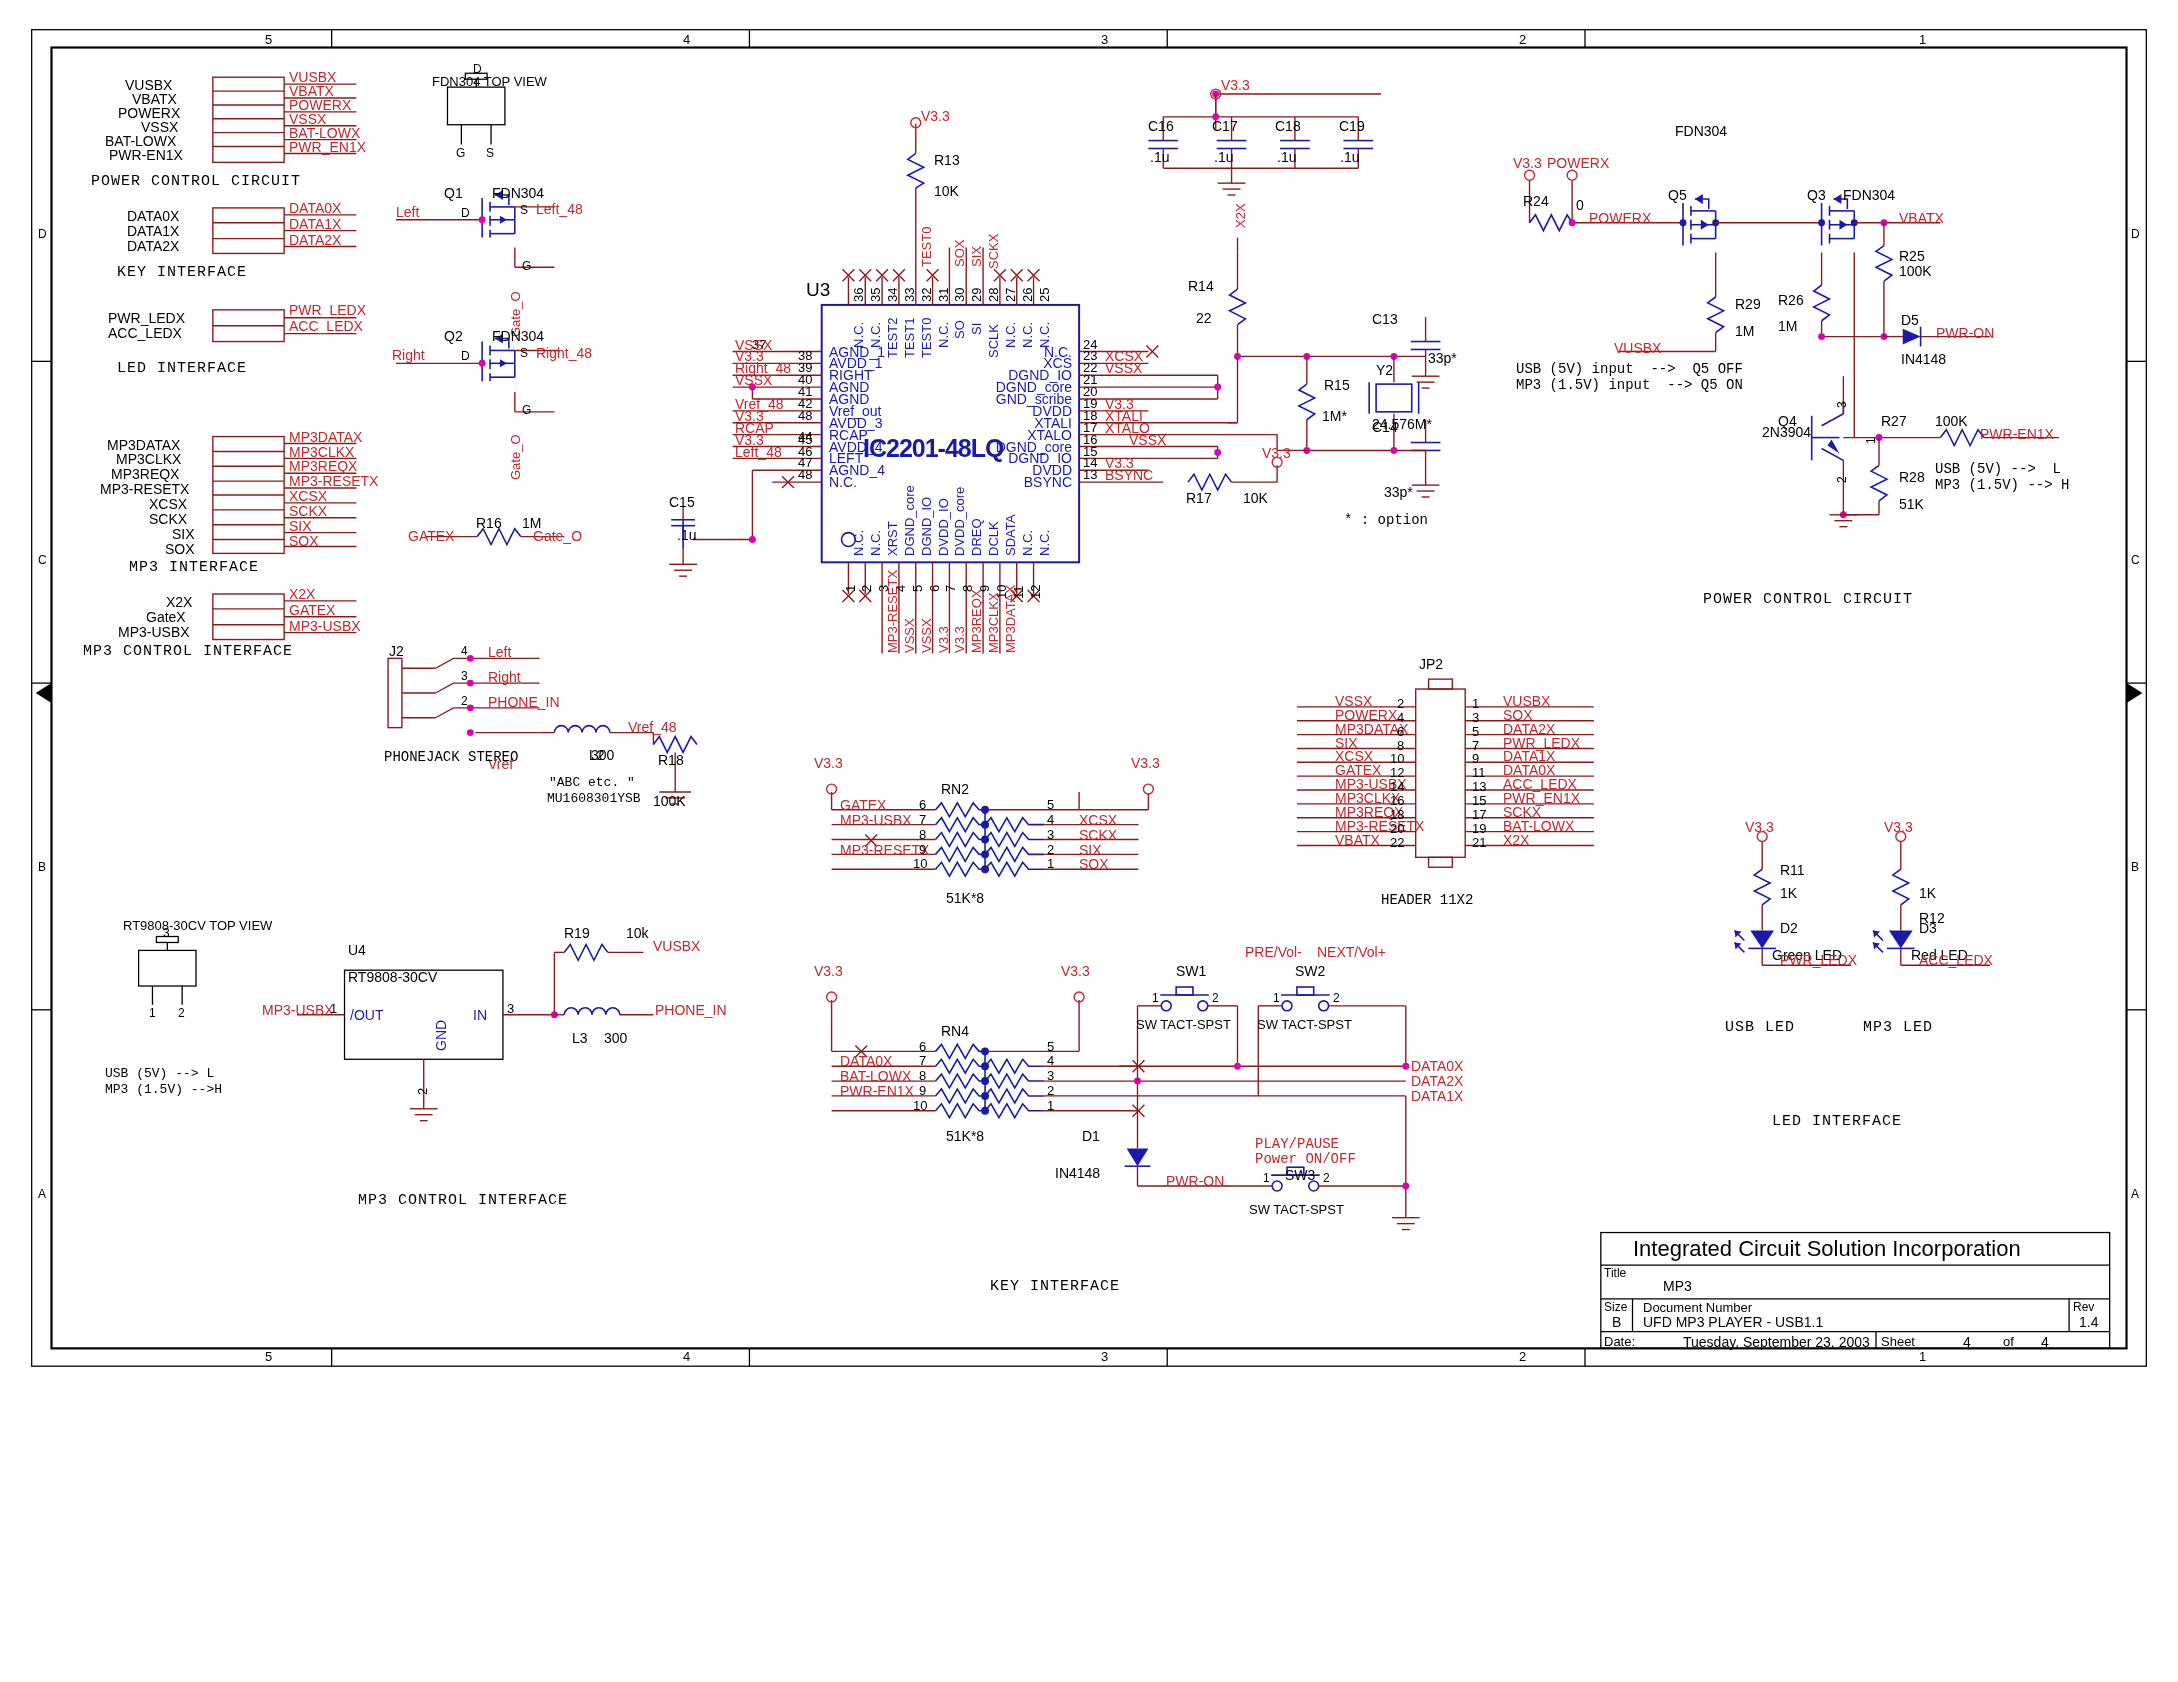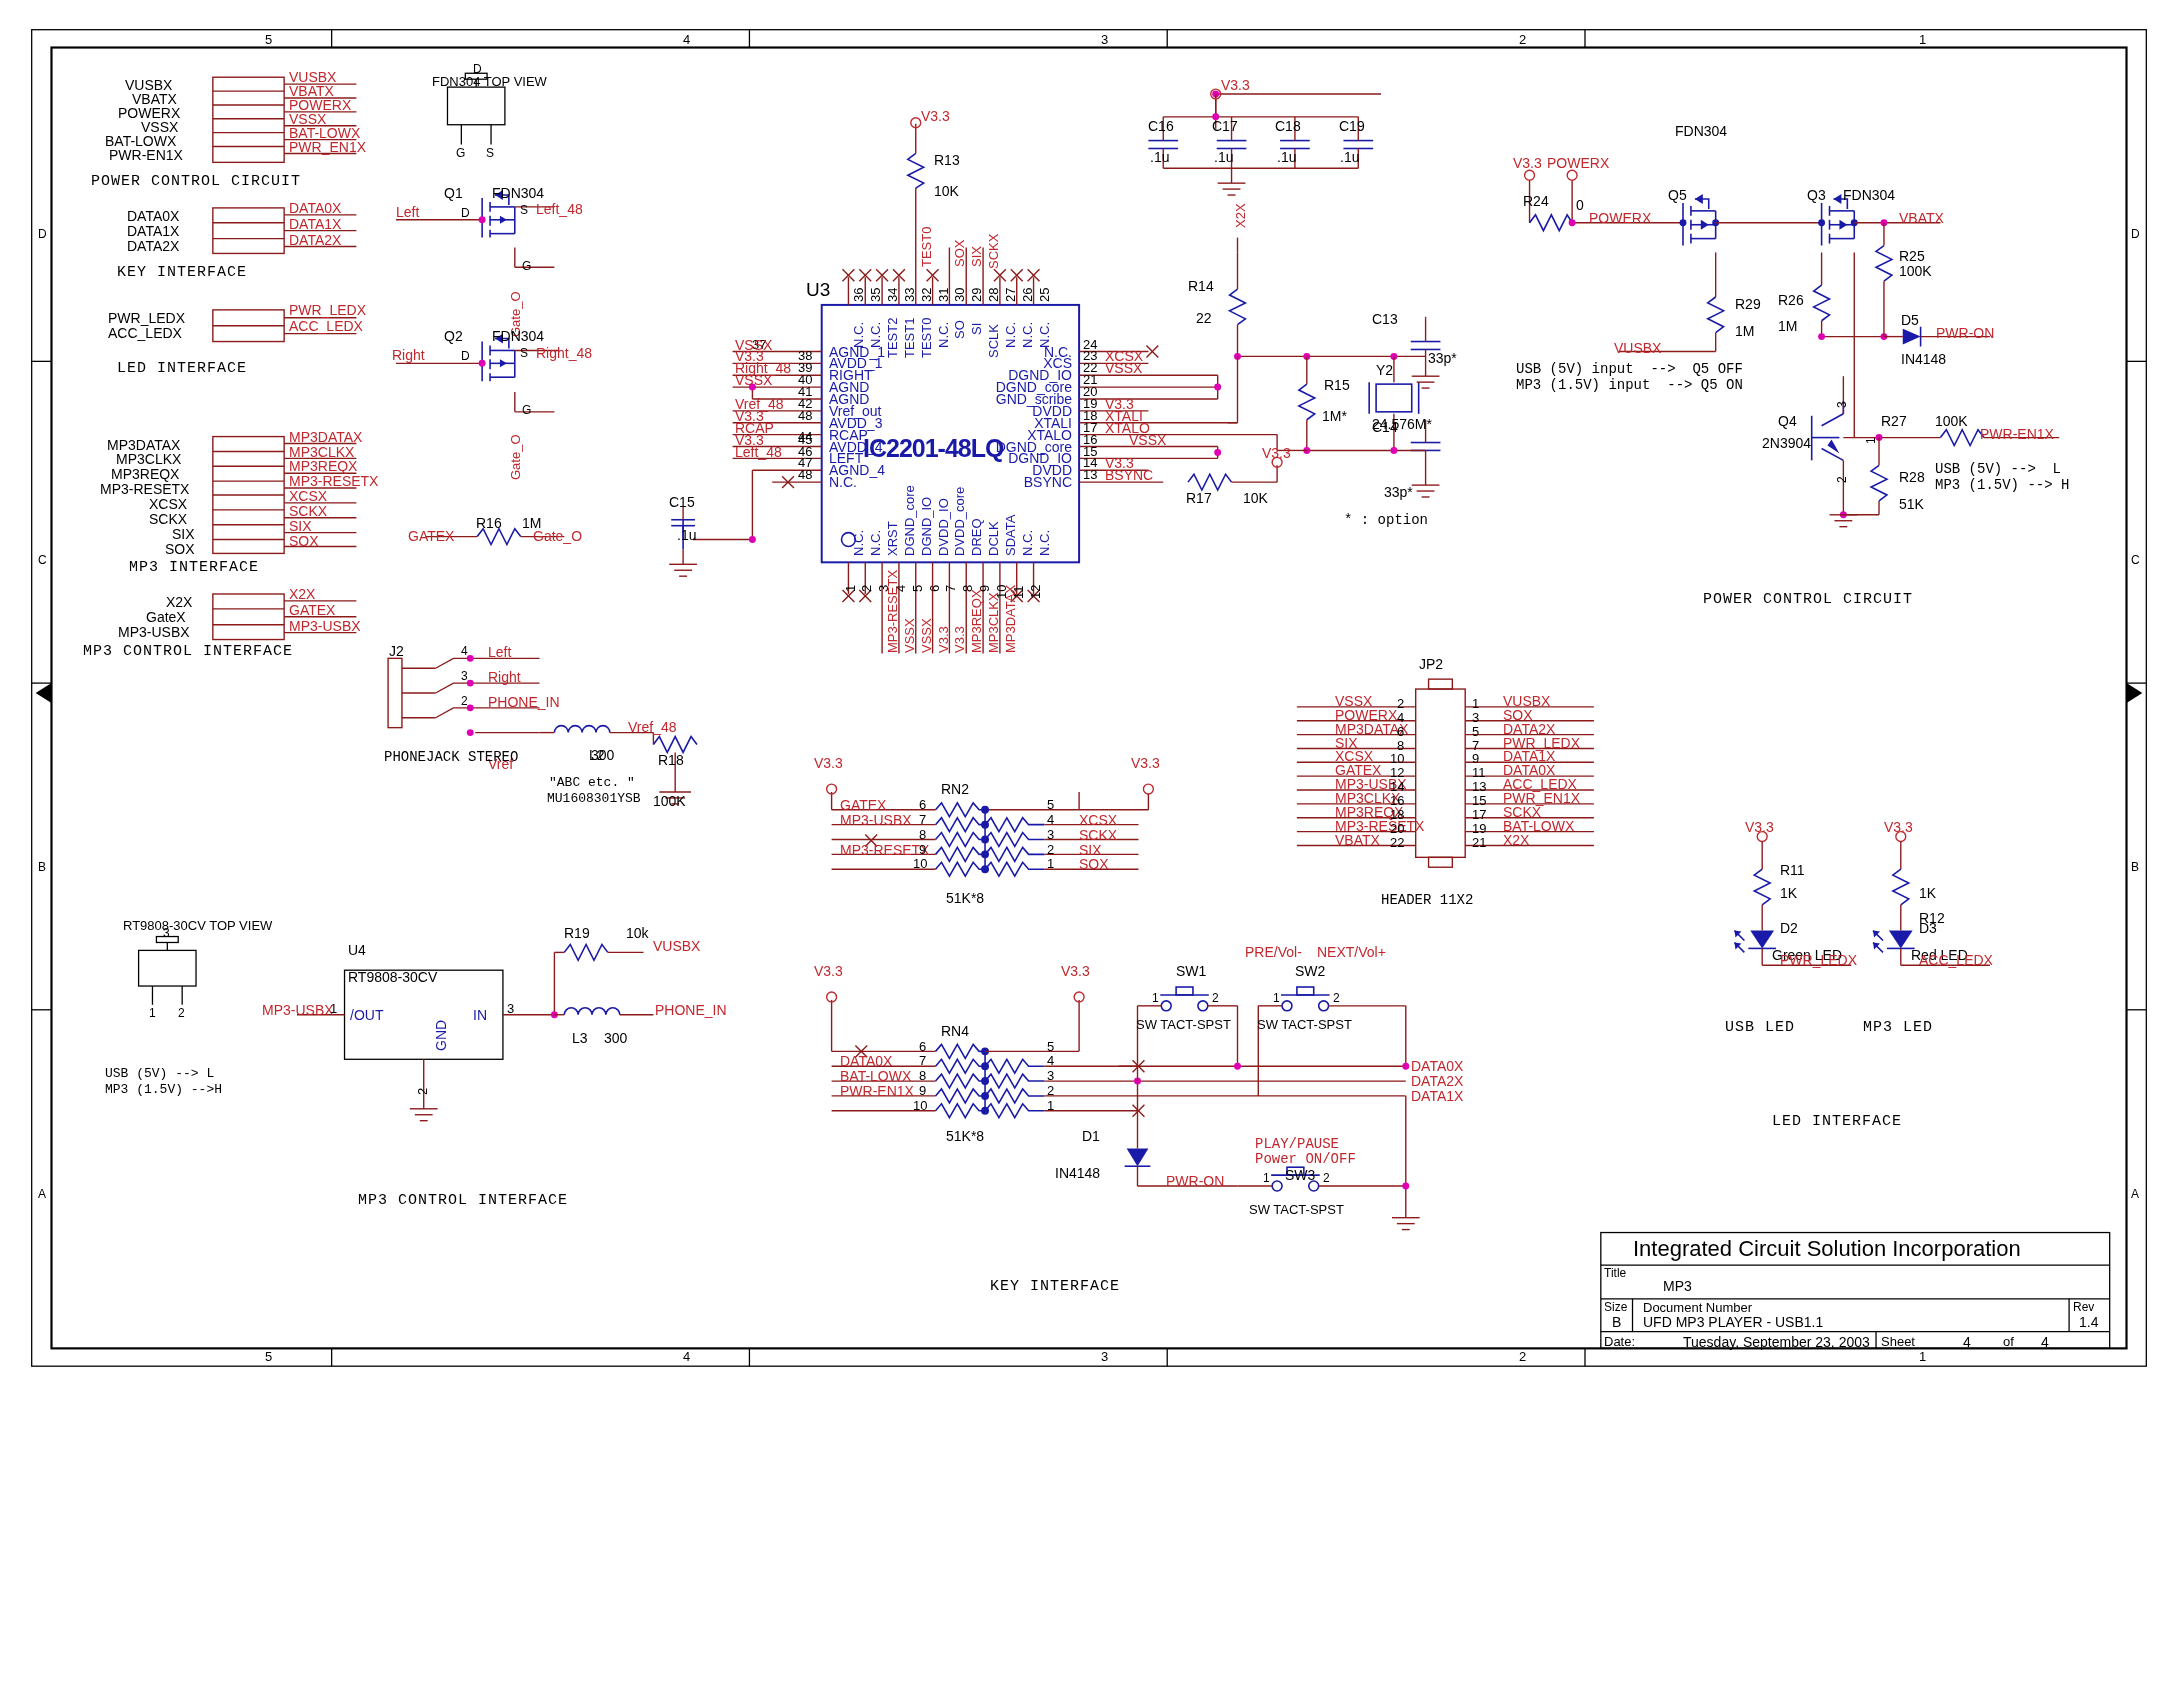--- a/index.html
+++ b/index.html
@@ -1087,21 +1087,21 @@
   <div class="t blk s12" style="left:1843px;top:188px;">FDN304</div>
   <div class="t blk s12" style="left:1778px;top:293px;">R26</div>
   <div class="t blk s12" style="left:1778px;top:319px;">1M</div>
   <div class="t red s12" style="left:1899px;top:211px;">VBATX</div>
   <div class="t blk s12" style="left:1899px;top:249px;">R25</div>
   <div class="t blk s12" style="left:1899px;top:264px;">100K</div>
   <div class="t blk s12" style="left:1901px;top:313px;">D5</div>
   <div class="t blk s12" style="left:1901px;top:352px;">IN4148</div>
   <div class="t red s12" style="left:1936px;top:326px;">PWR-ON</div>
   <div class="t blk s12" style="left:1778px;top:414px;">Q4</div>
-  <div class="t blk s12" style="left:1762px;top:436px;">2N3904</div>
+  <div class="t blk s12" style="left:1762px;top:425px;">2N3904</div>
   <div class="t blk s10 vert" style="left:1836px;top:408px;">3</div>
   <div class="t blk s10 vert" style="left:1865px;top:444px;">1</div>
   <div class="t blk s10 vert" style="left:1836px;top:483px;">2</div>
   <div class="t blk s12" style="left:1881px;top:414px;">R27</div>
   <div class="t blk s12" style="left:1935px;top:414px;">100K</div>
   <div class="t red s12" style="left:1980px;top:427px;">PWR-EN1X</div>
   <div class="t blk s12" style="left:1899px;top:470px;">R28</div>
   <div class="t blk s12" style="left:1899px;top:497px;">51K</div>
   <div class="t blk mono s12" style="left:1935px;top:462px;">USB (5V) --&gt;  L</div>
   <div class="t blk mono s12" style="left:1935px;top:478px;">MP3 (1.5V) --&gt; H</div>

